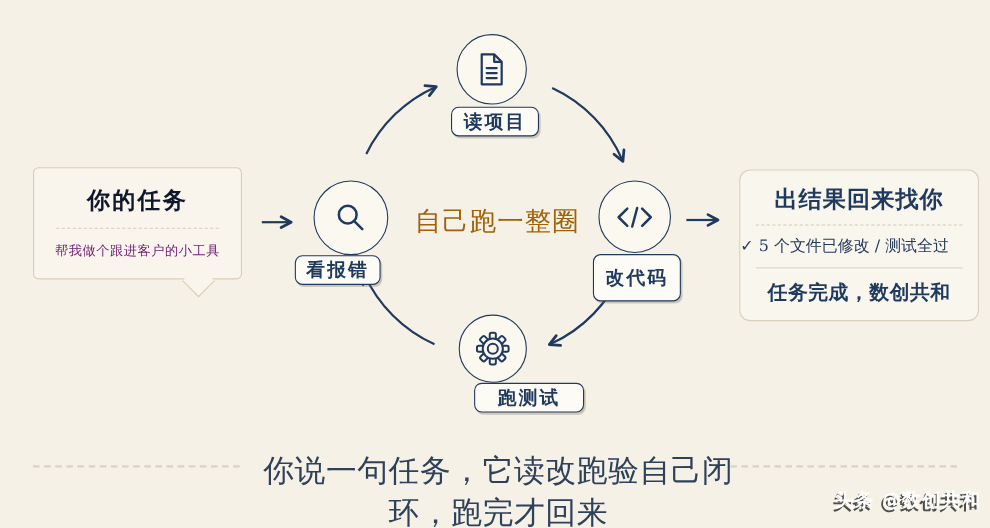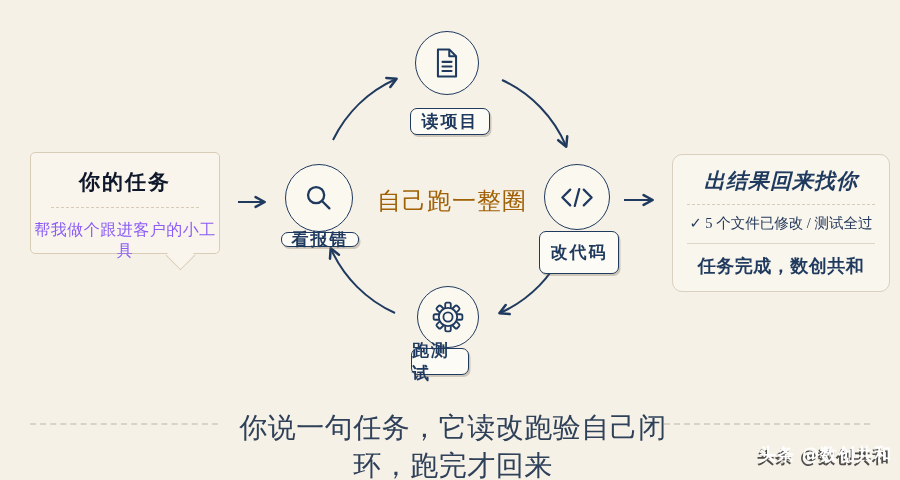--- a/index.html
+++ b/index.html
@@ -18,21 +18,21 @@
     box-sizing:border-box;
   }
   .task-card .title{
     margin-top:15px;text-align:center;font-weight:bold;font-size:21px;
     letter-spacing:2px;color:#0f172a;
   }
   .task-card .divider{
     margin:11px 20px 0 20px;border-top:1px dashed #d5cbb8;height:0;
   }
   .task-card .body{
-    margin-top:12px;text-align:center;font-size:16px;color:#8b5cf6;
+    margin-top:12px;text-align:center;font-size:12px;color:#701a75;
     letter-spacing:0.5px;
   }
   .task-tail{
     left:170px;top:245px;width:20px;height:20px;background:#f9f5ec;
     border-right:1px solid #d9cdb7;border-bottom:1px solid #d9cdb7;
     transform:rotate(45deg);
   }
 
   
   .node{
@@ -43,45 +43,45 @@
   .node-right{left:544px;top:164px;width:66px;height:66px;}
   .node-bottom{left:417px;top:286px;width:62px;height:62px;}
   .node-left{left:285px;top:164px;width:68px;height:68px;}
 
   .node-label{
     background:#fdfbf5;border:1.5px solid #1f3a5e;border-radius:7px;
     box-sizing:border-box;display:flex;align-items:center;justify-content:center;
     font-weight:bold;font-size:17px;letter-spacing:2px;color:#1f3a5e;
     box-shadow:1.5px 2px 0 rgba(110,100,80,0.3);
   }
-  .label-top{left:410px;top:108px;width:80px;height:27px;}
+  .label-top{left:410px;top:97px;width:80px;height:27px;}
   .label-right{left:539px;top:231px;width:80px;height:43px;}
-  .label-bottom{left:411px;top:348px;width:58px;height:27px;}
-  .label-left{left:281px;top:232px;width:78px;height:15px;}
+  .label-bottom{left:431px;top:348px;width:100px;height:27px;}
+  .label-left{left:268px;top:232px;width:78px;height:27px;}
 
   .center-label{
     left:368px;top:185px;width:168px;text-align:center;
     font-weight:normal;font-size:24px;letter-spacing:1px;color:#a16207;
   }
 
   
   .result-card{
     left:672px;top:154px;width:218px;height:138px;
     background:#f9f6ed;border:1px solid #d9d0bf;border-radius:10px;
     box-sizing:border-box;
   }
   .result-card .title{
     margin-top:12px;text-align:center;font-weight:bold;font-size:21px;
-    letter-spacing:1px;color:#1f3a5e;font-style:italic;
+    letter-spacing:1px;color:#1f3a5e;
   }
   .result-card .divider-dashed{
     margin:9px 14px 0 14px;border-top:1px dashed #d5ccba;height:0;
   }
   .result-card .check-row{
-    margin-top:9px;text-align:center;font-size:14.5px;color:#25395a;font-family:Liberation Serif, serif;
+    margin-top:9px;font-size:14.5px;color:#25395a;
   }
   .result-card .divider-solid{
     margin:10px 14px 0 14px;border-top:1px solid #ddd5c6;height:0;
   }
   .result-card .summary{
     margin-top:10px;text-align:center;font-weight:bold;font-size:18px;
     color:#1f3a5e;letter-spacing:0.5px;
   }
 
   

